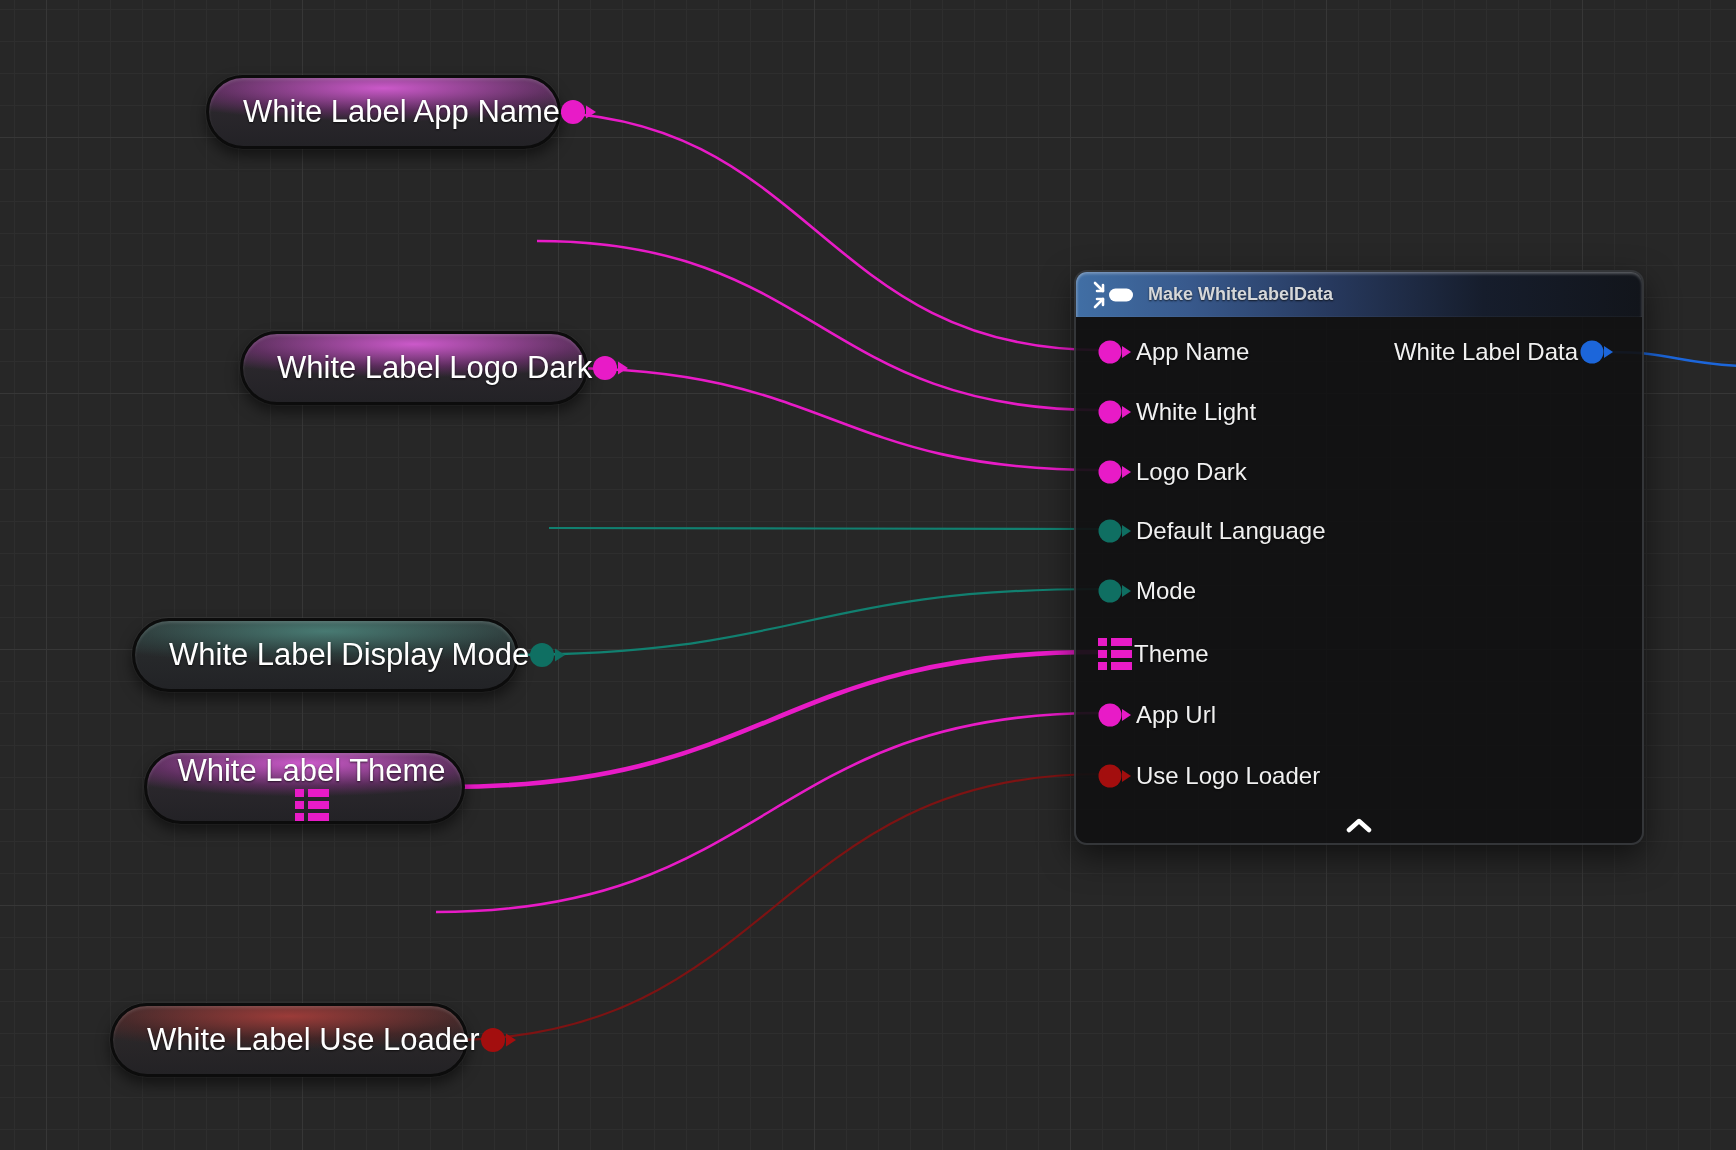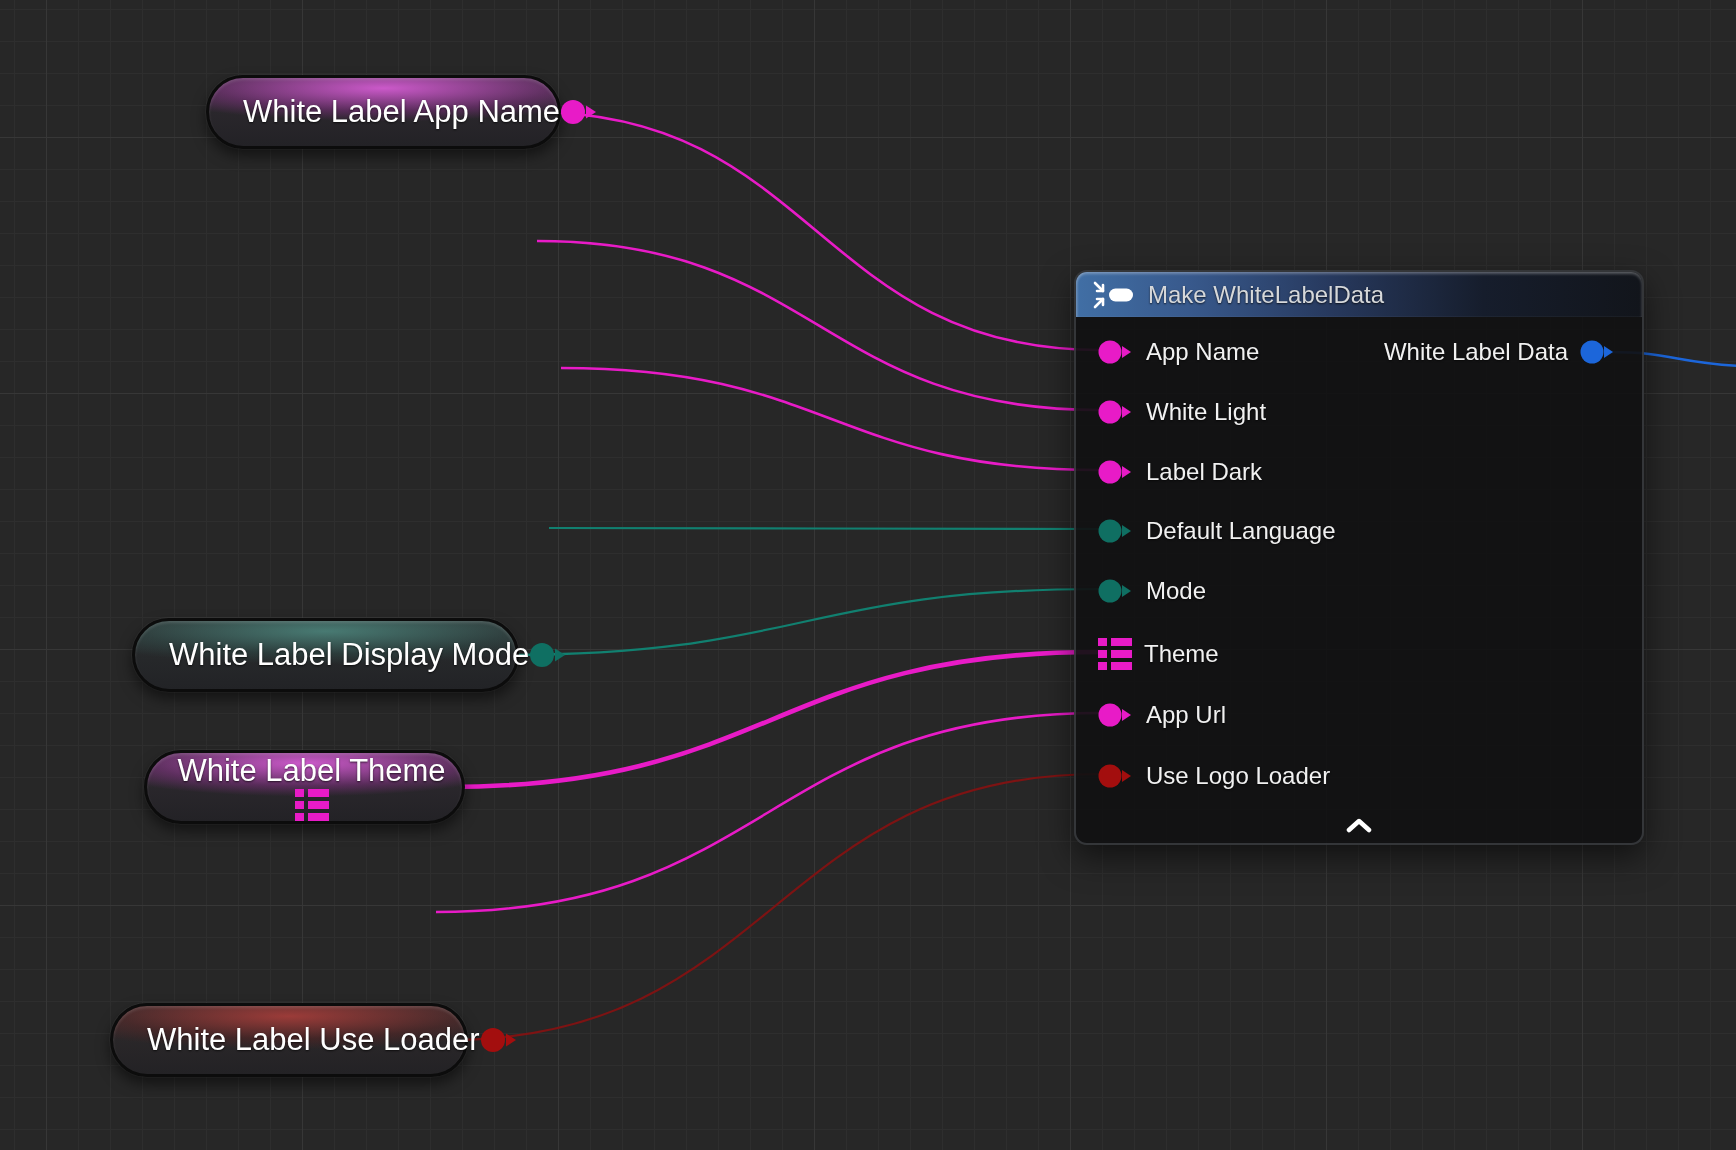--- a/index.html
+++ b/index.html
@@ -74,25 +74,25 @@
     box-shadow:0 12px 32px rgba(0,0,0,.55);
   }
   .node-header{
     position:absolute;left:0;top:0;right:0;height:45px;
     border-radius:11px 11px 0 0;
     display:flex;align-items:center;padding-left:16px;box-sizing:border-box;
     background:linear-gradient(90deg,#416fa5 0%,#38598c 20%,#27395e 45%,#161d2c 72%,#12151b 100%);
     box-shadow:inset 0 2px 3px rgba(255,255,255,.28), inset 2px 0 2px rgba(255,255,255,.12);
   }
   .node-title{
-    margin-left:12px;color:var(--node-title);font-size:24px;font-weight:400;
+    margin-left:12px;color:var(--node-title);font-size:18px;font-weight:700;
     text-shadow:0 1px 2px rgba(0,0,0,.7);white-space:nowrap;
   }
   .mrow{
-    position:absolute;left:22px;display:flex;align-items:center;gap:12px;
+    position:absolute;left:22px;display:flex;align-items:center;gap:2px;
     transform:translateY(-50%);
   }
   .mrow .lbl{color:#f1f1f1;font-size:24px;white-space:nowrap;
     text-shadow:0 1px 2px rgba(0,0,0,.6);}
   .mrow-out{left:auto;right:26px;}
   .chevron-btn{
     position:absolute;left:50%;bottom:7px;transform:translateX(-50%);
     background:none;border:none;padding:0;cursor:pointer;display:block;
   }
 </style>
@@ -115,20 +115,27 @@
 
   <div class="pill t-pink" style="left:206px;top:75px;width:355px;">
     <span class="lbl">White Label App Name</span>
     <svg class="pin-svg" width="38" height="26">
       <circle class="fl-pink" cx="13" cy="13" r="12"></circle>
         <polygon class="fl-pink" points="26,6.5 26,19.5 36,13"></polygon>
     </svg>
   </div>
 
 
+  <div class="pill t-pink" style="left:240px;top:331px;width:348px;">
+    <span class="lbl">White Label Logo Dark</span>
+    <svg class="pin-svg" width="38" height="26">
+      <circle class="fl-pink" cx="13" cy="13" r="12"></circle>
+        <polygon class="fl-pink" points="26,6.5 26,19.5 36,13"></polygon>
+    </svg>
+  </div>
 
 
   <div class="pill t-teal" style="left:132px;top:618px;width:387px;">
     <span class="lbl">White Label Display Mode</span>
     <svg class="pin-svg" width="38" height="26">
       <circle class="fl-teal" cx="13" cy="13" r="12"></circle>
         <polygon class="fl-teal" points="26,6.5 26,19.5 36,13"></polygon>
     </svg>
   </div>
 
@@ -179,21 +186,21 @@
         <circle class="fl-pink" cx="12" cy="13" r="11.5"></circle>
           <polygon class="fl-pink" points="24,7 24,19 33,13"></polygon>
       </svg>
       <span class="lbl">White Light</span>
     </div>
     <div class="mrow" style="top:200px">
       <svg class="pin-svg" width="36" height="26">
         <circle class="fl-pink" cx="12" cy="13" r="11.5"></circle>
           <polygon class="fl-pink" points="24,7 24,19 33,13"></polygon>
       </svg>
-      <span class="lbl">Label Dark</span>
+      <span class="lbl">Logo Dark</span>
     </div>
     <div class="mrow" style="top:259px">
       <svg class="pin-svg" width="36" height="26">
         <circle class="fl-teal" cx="12" cy="13" r="11.5"></circle>
           <polygon class="fl-teal" points="24,7 24,19 33,13"></polygon>
       </svg>
       <span class="lbl">Default Language</span>
     </div>
     <div class="mrow" style="top:319px">
       <svg class="pin-svg" width="36" height="26">

